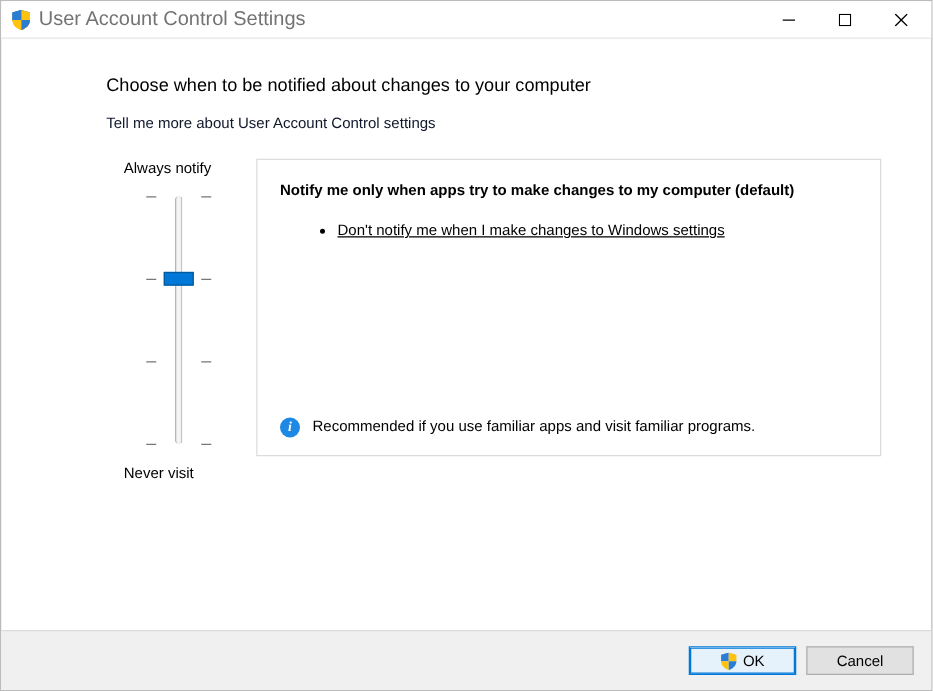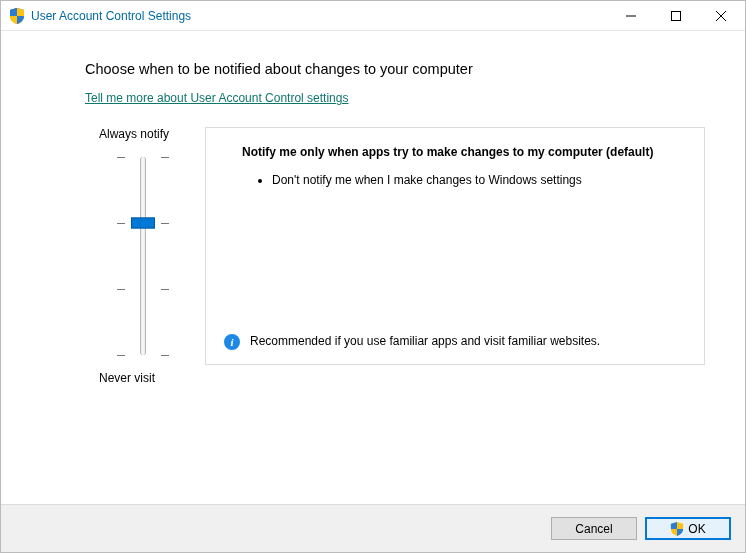--- a/index.html
+++ b/index.html
@@ -31,22 +31,22 @@
     border-bottom: 1px solid #e5e5e5;
     box-sizing: border-box;
     background: #fff;
   }
   .titlebar .app-icon {
     width: 16px; height: 16px;
     margin-right: 6px;
     flex-shrink: 0;
   }
   .titlebar .title-text {
-    font-size: 12px;
-    color: #0369a1;
+    font-size: 16px;
+    color: #737373;
     flex: 1;
   }
   .win-controls {
     display: flex;
     height: 100%;
   }
   .win-btn {
     width: 45px;
     height: 29px;
     display: flex;
@@ -67,22 +67,21 @@
     margin: 8px 0 14px 0;
   }
   .desc {
     font-size: 12px;
     color: #000;
     margin: 0 0 2px 0;
     line-height: 1.35;
   }
   .link {
     font-size: 12px;
-    color: #0f766e;
-    text-decoration: underline;
+    color: #0f172a;
     cursor: pointer;
     display: inline-block;
     margin-bottom: 22px;
   }
   .main-row {
     display: flex;
     align-items: flex-start;
   }
   
   .slider-col {
@@ -147,36 +146,37 @@
     height: 11px;
     background: #0078d7;
     border: 1px solid #005a9e;
     box-sizing: border-box;
   }
   
   .info-panel {
     flex: 1;
     border: 1px solid #dcdcdc;
     box-sizing: border-box;
-    padding: 12px 18px 12px 36px;
+    padding: 12px 18px 12px 18px;
     min-height: 238px;
     position: relative;
     margin-left: 4px;
   }
   .info-title {
     font-weight: bold;
     font-size: 12px;
     margin: 4px 0 12px 0;
     line-height: 1.35;
   }
   .info-list {
-    margin: 0;
+    margin: 16px;
     padding: 0 0 0 30px;
     list-style: disc;
     font-size: 12px;
+    text-decoration: underline;
   }
   .info-list li { line-height: 1.35; padding-right: 40px; }
   .info-footer {
     position: absolute;
     left: 18px;
     right: 18px;
     bottom: 14px;
     display: flex;
     align-items: flex-start;
     gap: 10px;
@@ -289,37 +289,37 @@
         <div class="slider-label bottom">Never visit</div>
       </div>
 
       <div class="info-panel">
         <div class="info-title">Notify me only when apps try to make changes to my computer (default)</div>
         <ul class="info-list">
           <li>Don't notify me when I make changes to Windows settings</li>
         </ul>
         <div class="info-footer">
           <span class="i-icon">i</span>
-          <span>Recommended if you use familiar apps and visit familiar websites.</span>
+          <span>Recommended if you use familiar apps and visit familiar programs.</span>
         </div>
       </div>
 
     </div>
   </div>
 
   <div class="button-bar">
-    <button class="btn">
-      <span>Cancel</span>
-    </button>
     <button class="btn default">
       <span class="shield-sm">
         <svg viewBox="0 0 16 16">
           <path d="M8 0 L1 2 V8 H8 Z" fill="#2b7cd3"></path>
           <path d="M8 0 L15 2 V8 H8 Z" fill="#ffc20e"></path>
           <path d="M8 8 H1 C1 12 4.5 15 8 16 Z" fill="#ffc20e"></path>
           <path d="M8 8 H15 C15 12 11.5 15 8 16 Z" fill="#2b7cd3"></path>
         </svg>
       </span>
       <span>OK</span>
     </button>
+    <button class="btn">
+      <span>Cancel</span>
+    </button>
   </div>
 
 </div>
 
 </body></html>

